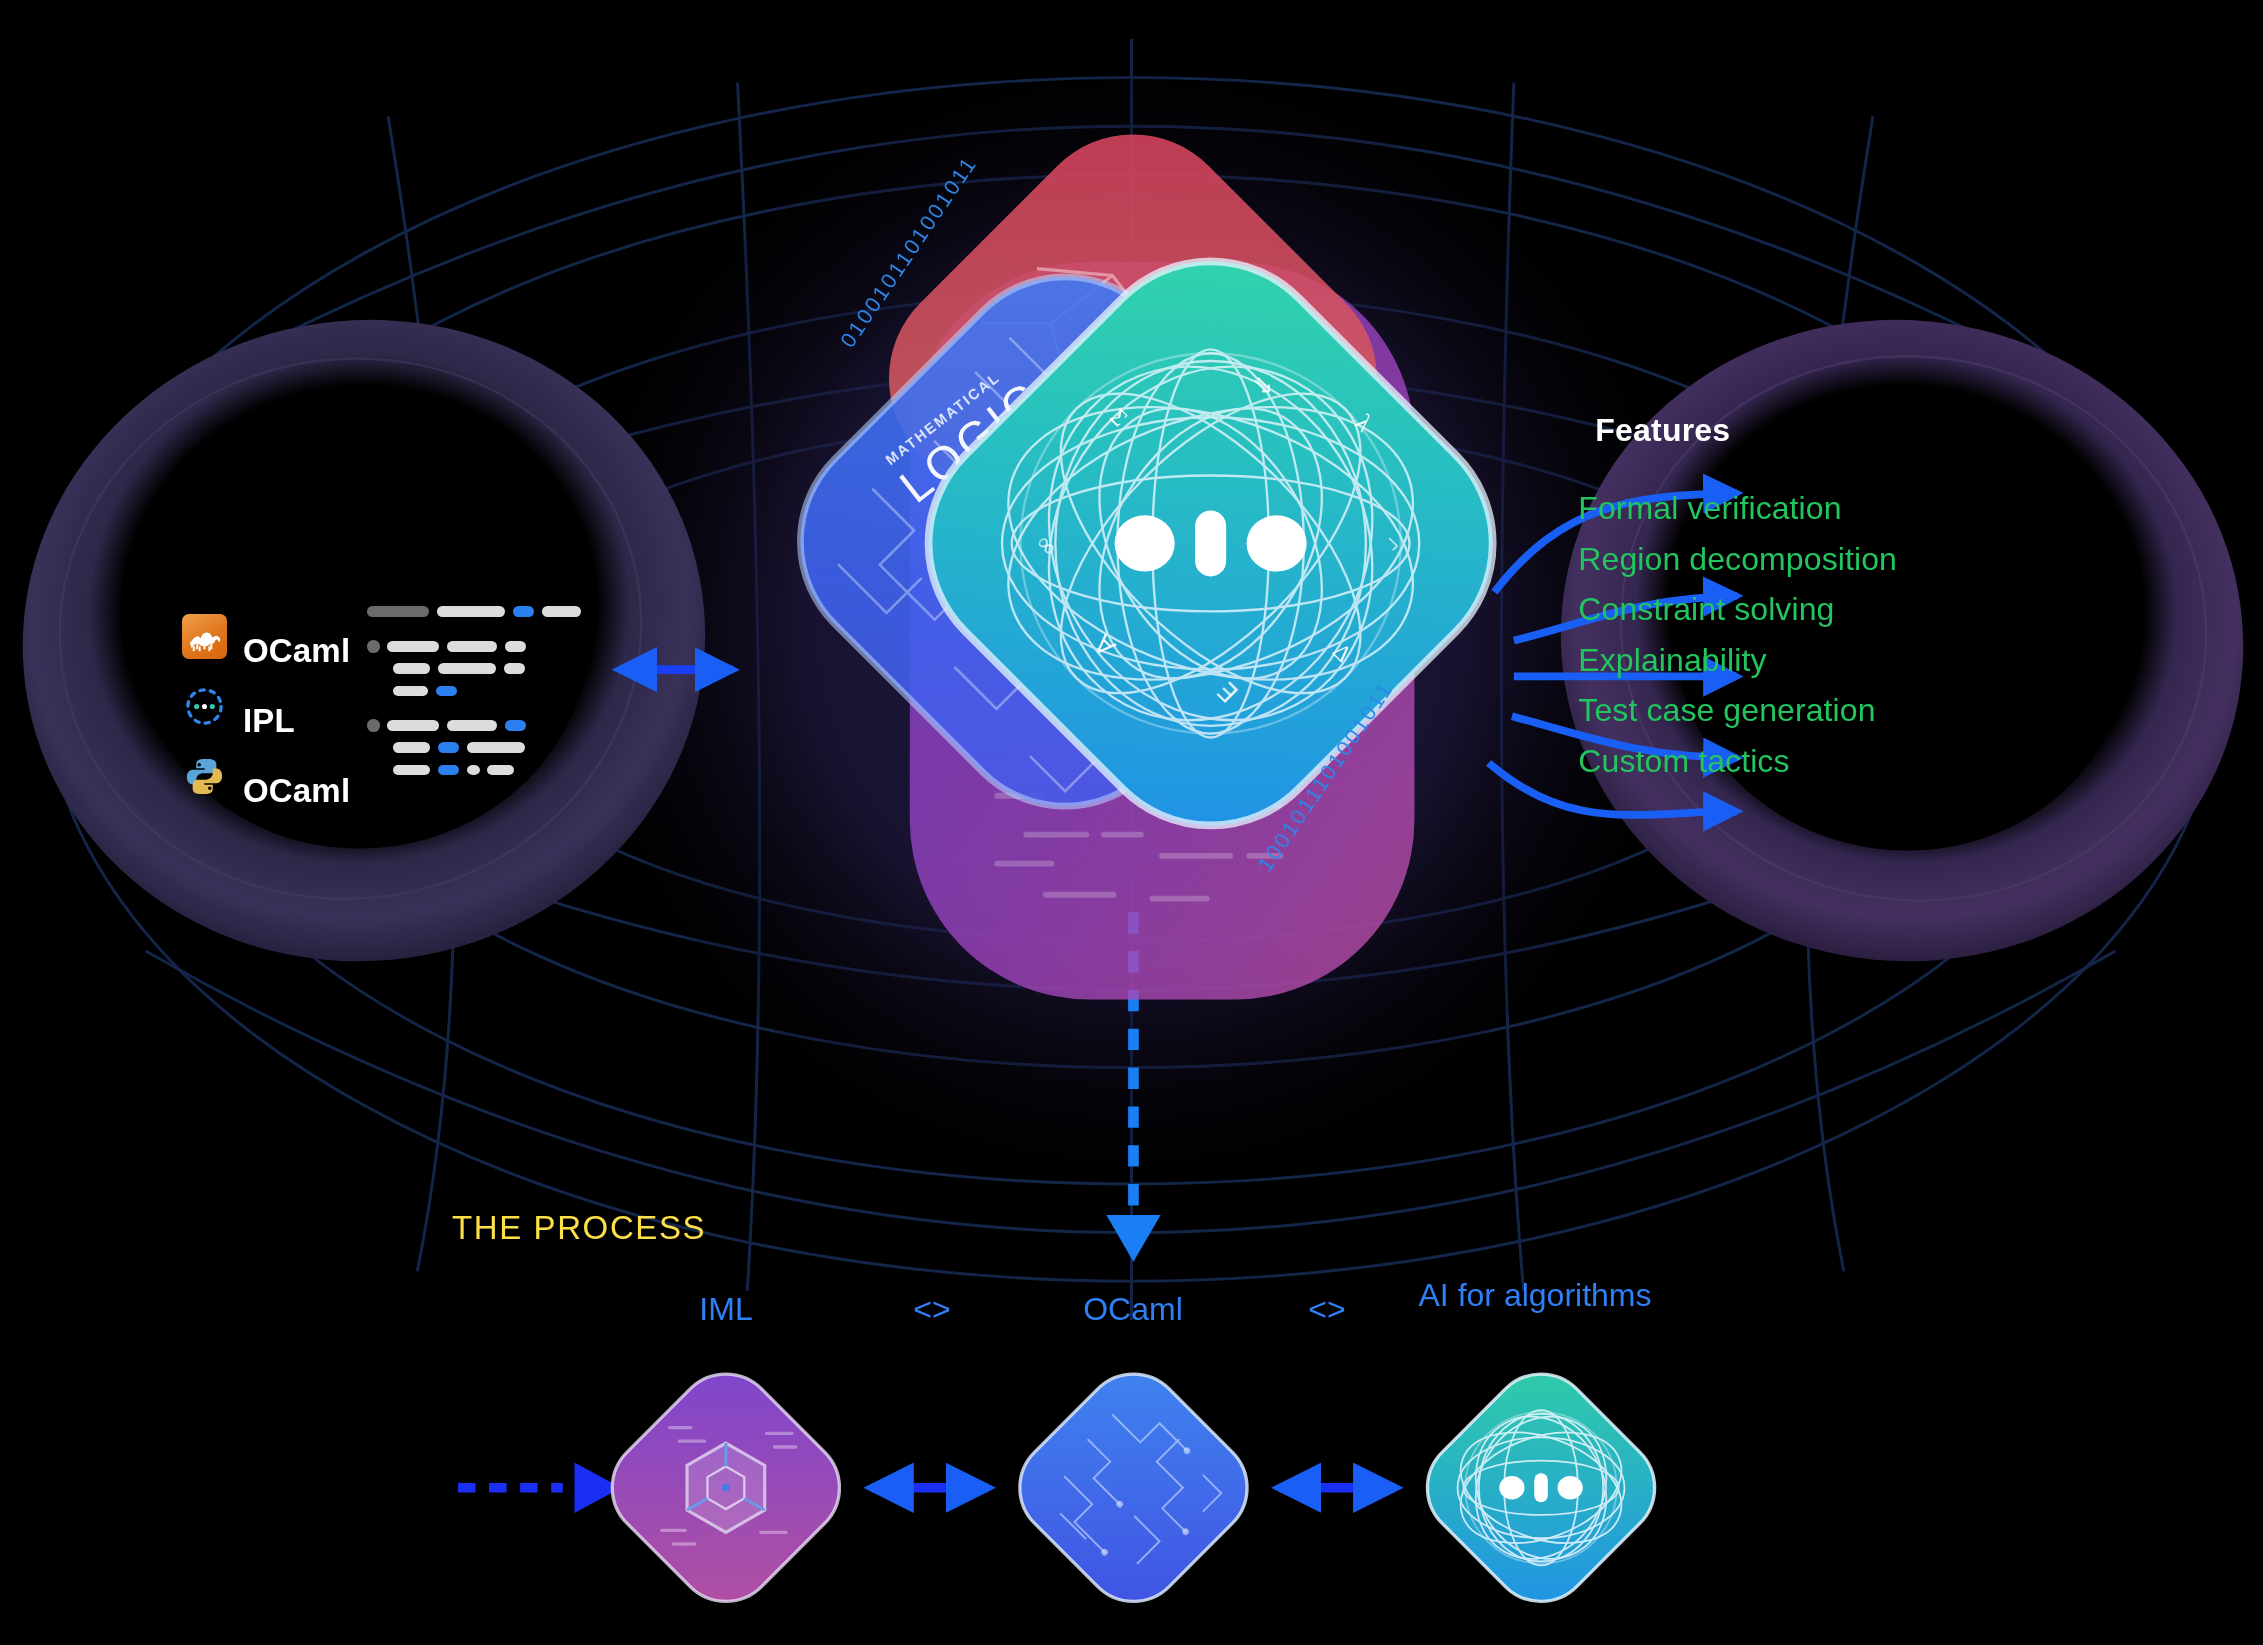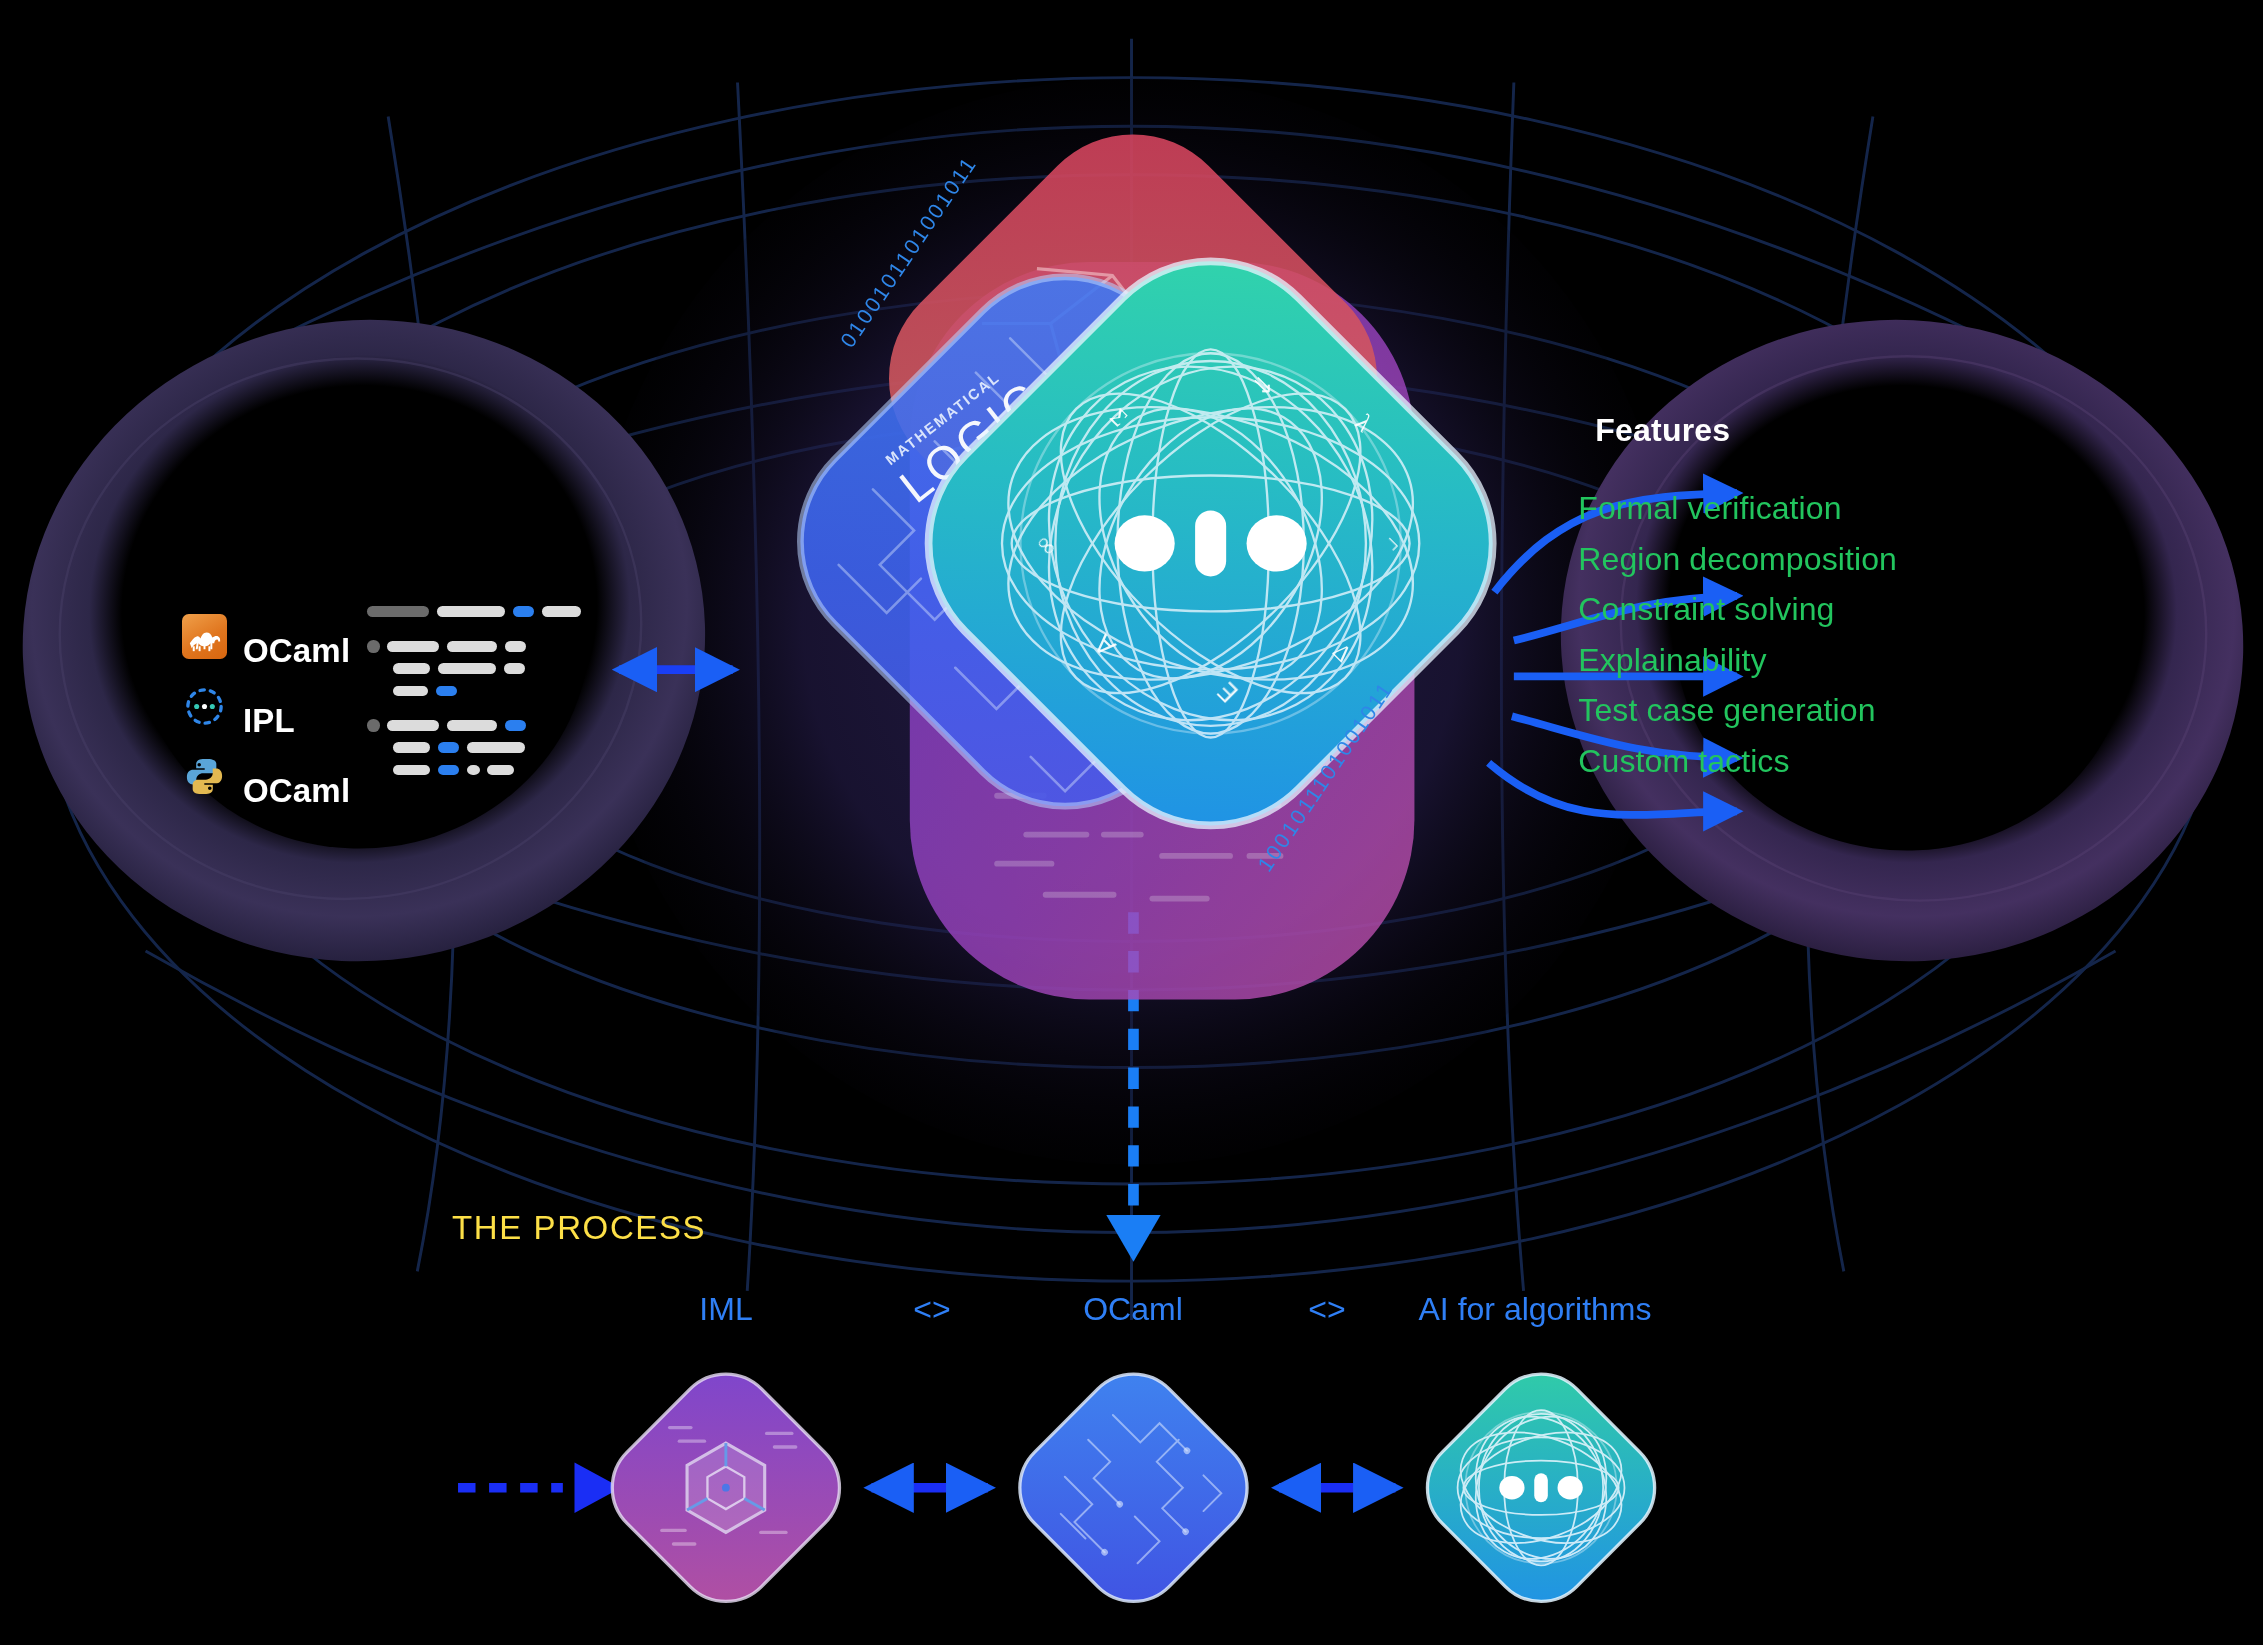--- a/index.html
+++ b/index.html
@@ -412,21 +412,21 @@
     </div>
   </div>
 
   <div id="process">
     <div class="process-label">THE PROCESS</div>
 
     <div class="proc-name" style="left:726px; top:97px;">IML</div>
     <div class="proc-sep" style="left:932px; top:97px;">&lt;&gt;</div>
     <div class="proc-name" style="left:1133px; top:97px;">OCaml</div>
     <div class="proc-sep" style="left:1327px; top:97px;">&lt;&gt;</div>
-    <div class="proc-name" style="left:1535px; top:97px;">AI for algorithms</div>
+    <div class="proc-name" style="left:1535px; top:83px;">AI for algorithms</div>
 
     <svg class="proc-svg" viewBox="0 0 2333 320">
       <defs>
         <linearGradient id="pPurple" x1="0" y1="0" x2="1" y2="1">
           <stop offset="0%" stop-color="#7b45cf"></stop>
             <stop offset="100%" stop-color="#b4509f"></stop>
         </linearGradient>
         <linearGradient id="pBlue" x1="0" y1="0" x2="1" y2="1">
           <stop offset="0%" stop-color="#3f86f0"></stop>
             <stop offset="100%" stop-color="#4050e2"></stop>

